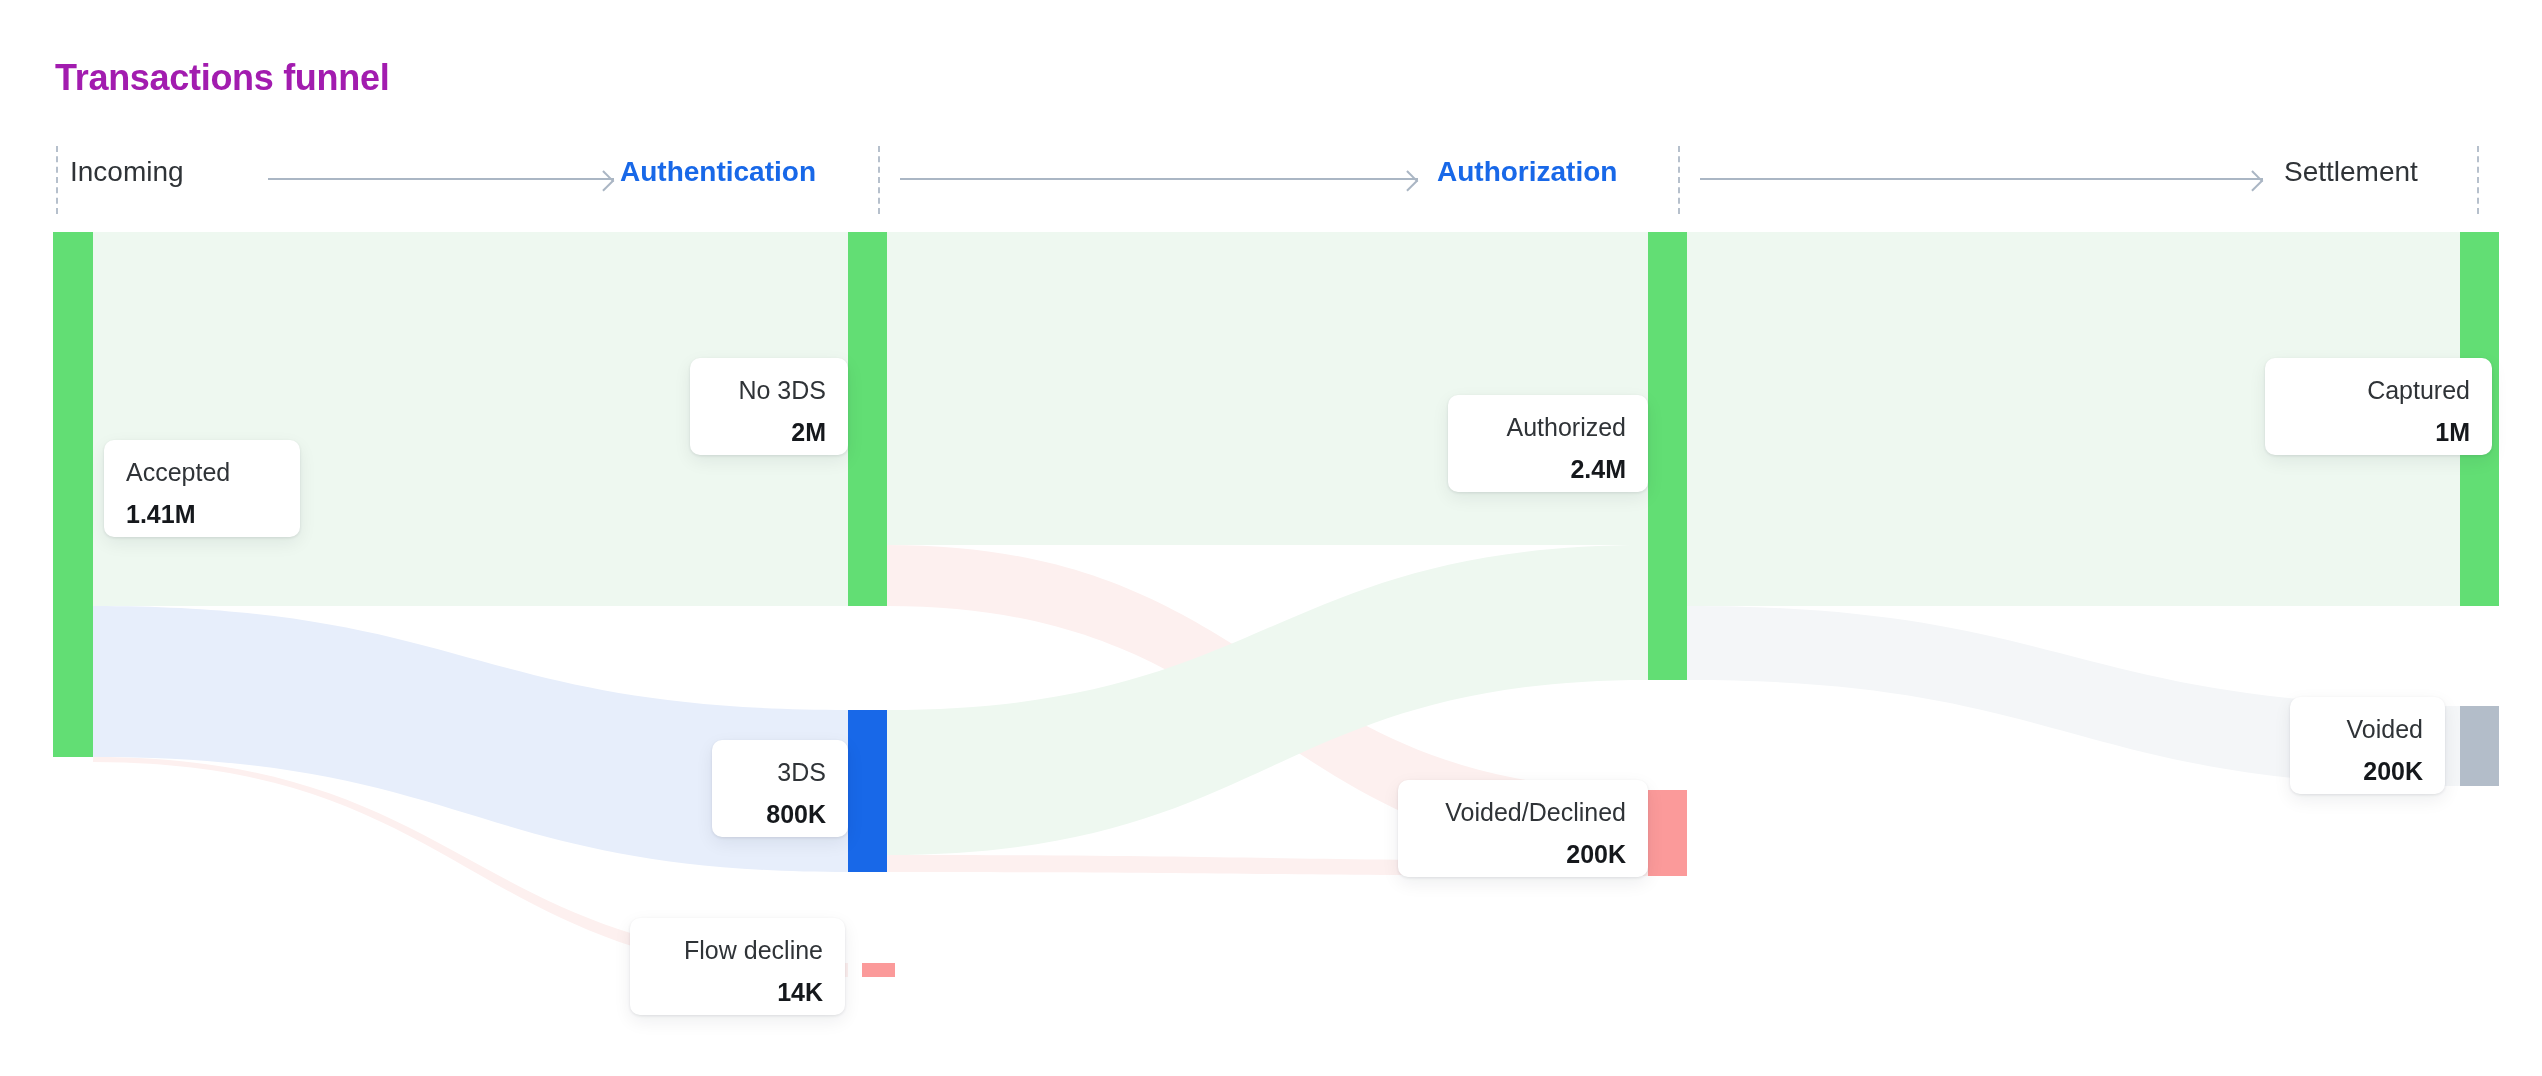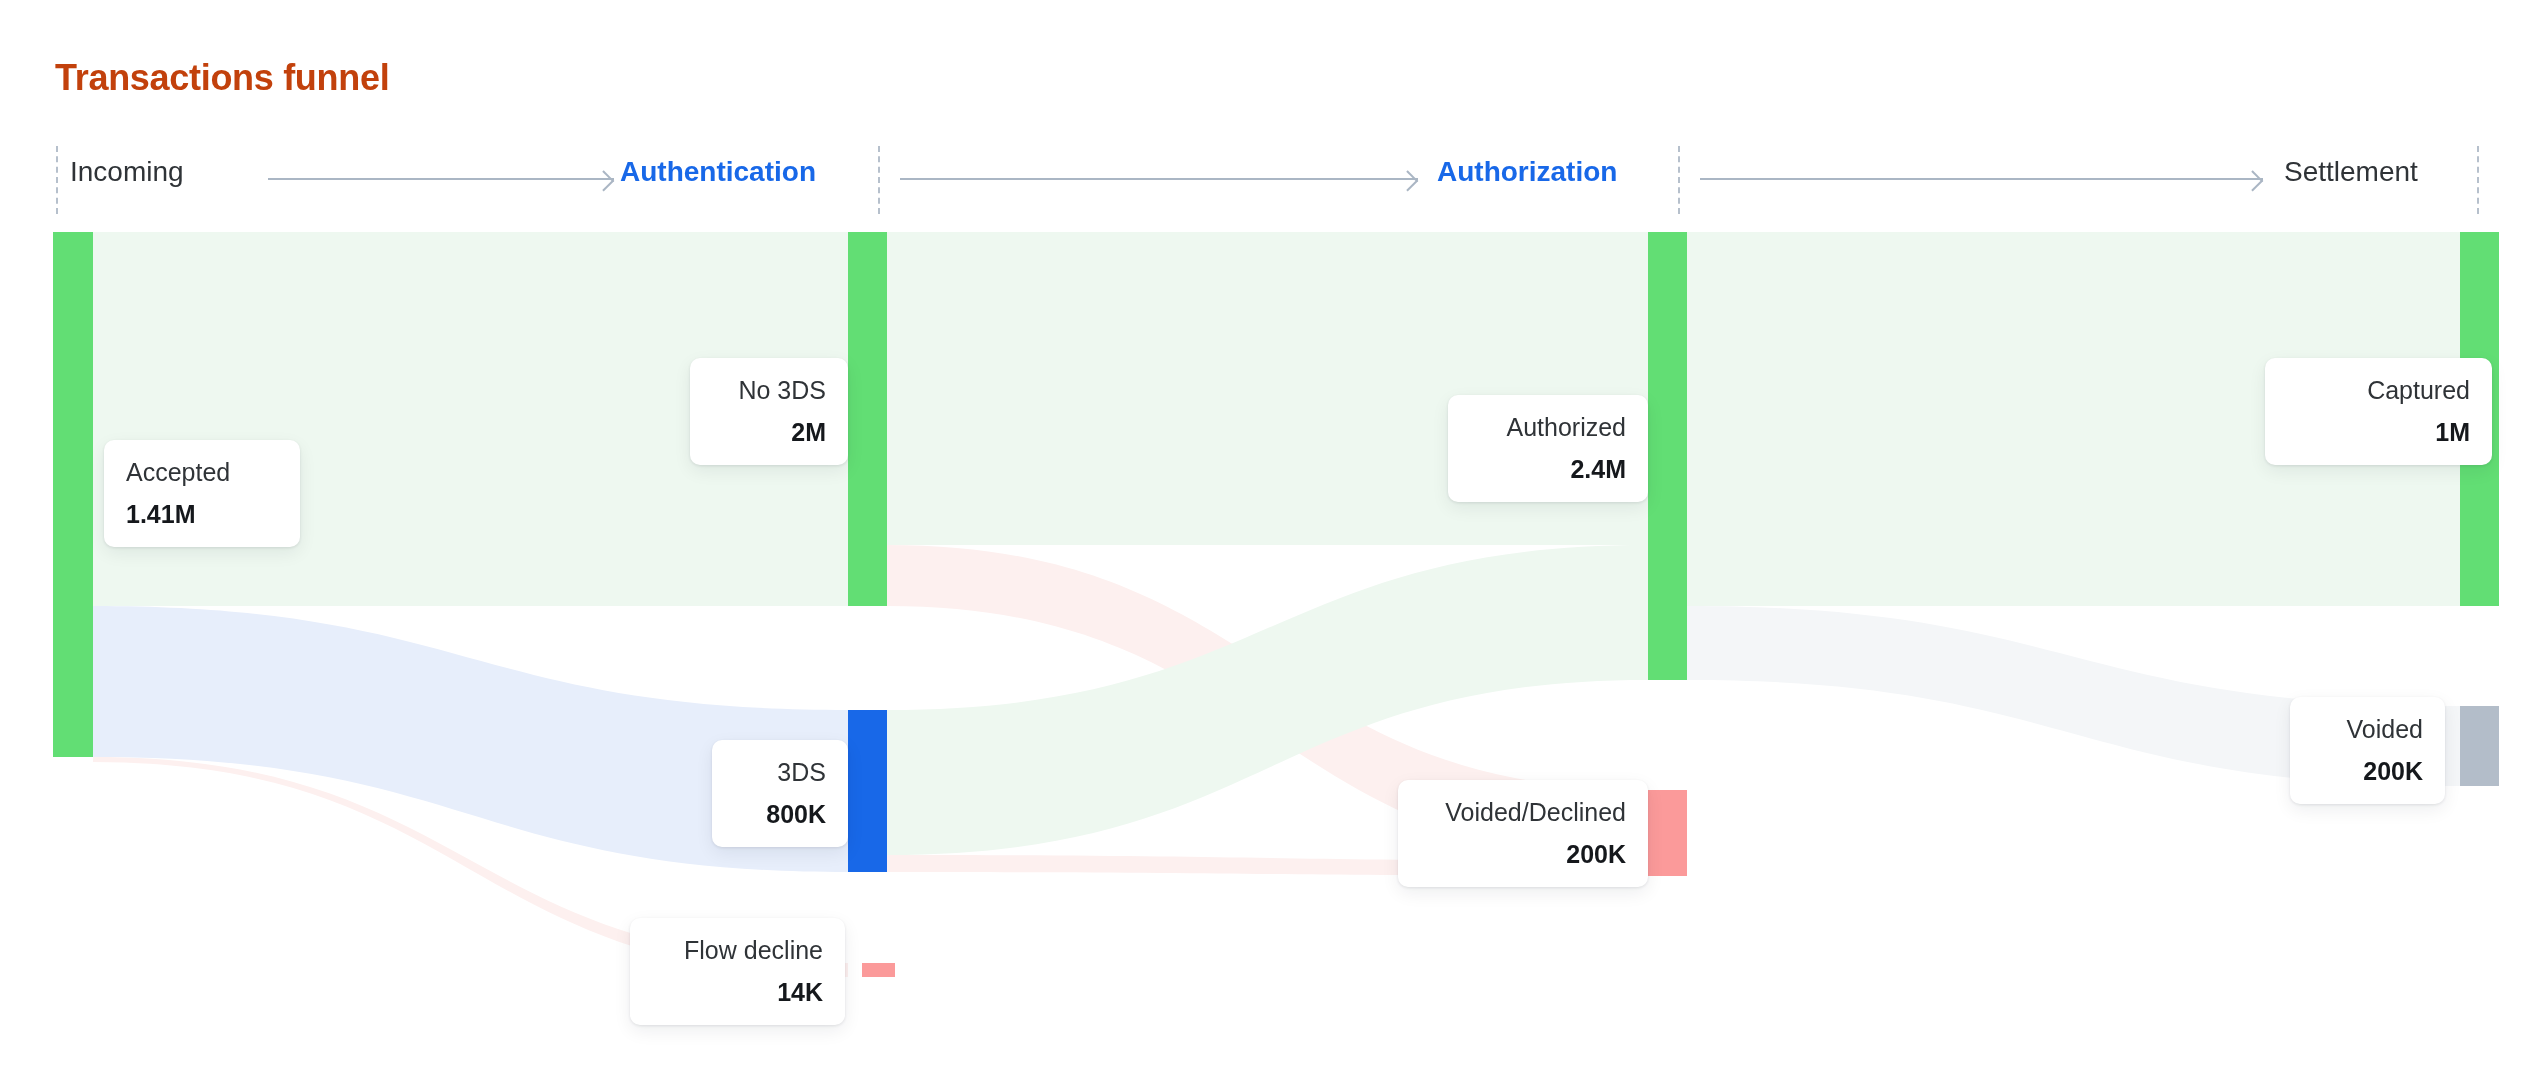--- a/index.html
+++ b/index.html
@@ -15,21 +15,21 @@
     position: relative;
     -webkit-font-smoothing: antialiased;
   }
 
   #page-title {
     position: absolute;
     left: 55px;
     top: 57px;
     font-size: 36px;
     font-weight: bold;
-    color: #c2410c;
+    color: #a21caf;
     letter-spacing: -0.3px;
   }
 
   
   .stage-header {
     position: absolute;
     top: 152px;
     height: 54px;
   }
   .stage-label {
@@ -82,21 +82,21 @@
     width: 2542px;
     height: 1076px;
   }
 
   
   .node-card {
     position: absolute;
     background: #ffffff;
     border-radius: 10px;
     box-shadow: 0 1px 3px rgba(16,24,40,0.10), 0 6px 18px rgba(16,24,40,0.07);
-    padding: 16px 22px 16px 22px;
+    padding: 16px 22px 6px 22px;
     box-sizing: border-box;
     text-align: right;
     white-space: nowrap;
   }
   .node-card.align-left { text-align: left; }
   .node-card .name {
     font-size: 25px;
     line-height: 32px;
     color: #2f3337;
   }

